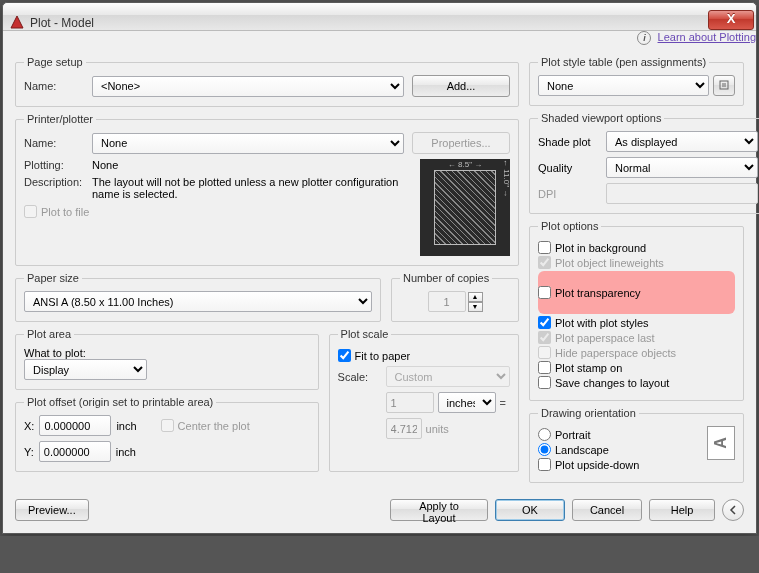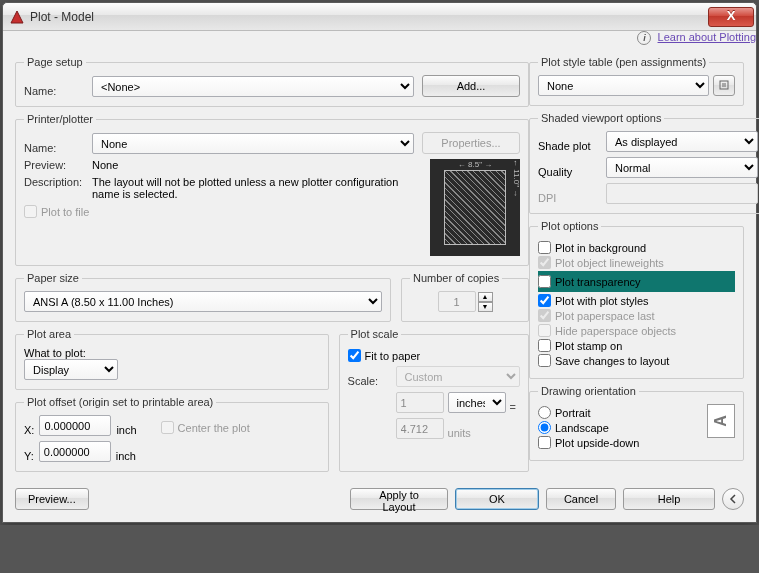--- a/index.html
+++ b/index.html
@@ -1,42 +1,42 @@
 <!DOCTYPE html>
 <html><head>
 <meta charset="utf-8">
 <style>
 * { box-sizing: border-box; margin: 0; padding: 0; }
 body { font-family: "Segoe UI", Tahoma, sans-serif; font-size: 11px; background: #555; padding: 2px; }
 .window { width: 755px; background: #f0f0f0; border: 1px solid #5a5a5a; border-radius: 5px 5px 0 0; box-shadow: 0 3px 12px rgba(0,0,0,.4);}
-.titlebar { height: 28px; background: linear-gradient(#fdfdfd,#e8e8e8 45%,#d8d8d8 46%,#e8e8e8); border-radius: 5px 5px 0 0; display: flex; align-items: center; padding: 0 2px 0 6px; border-bottom: 1px solid #bbb;}
+.titlebar { height: 28px; background: linear-gradient(#fdfdfd,#e8e8e8 45%,#d8d8d8 46%,#e8e8e8); border-radius: 5px 5px 0 0; display: flex; align-items: flex-end; padding: 0 2px 0 6px; border-bottom: 1px solid #bbb;}
 .titlebar .icon { width: 16px; height: 16px; margin-right: 5px; }
 .titlebar .title { flex: 1; color: #333; font-size: 12px; }
 .titlebar .close { width: 46px; height: 20px; background: linear-gradient(#e7968f,#d04b3e 45%,#c1392d 46%,#d9584b); border: 1px solid #8a2b22; border-radius: 3px; color: #fff; text-align: center; line-height: 16px; font-size: 13px; font-weight: bold; text-shadow: 0 -1px #8a2b22; cursor: pointer;}
-.content { padding: 8px 12px 10px; display: flex; }
+.content { padding: 8px 12px 10px; display: flex; gap: 10px; }
 .left { flex: 1; }
 .right { width: 215px; }
 .learn-row { text-align: right; padding-bottom: 3px; padding-left: 23px; }
 .learn-row a { color: #6a4ab5; text-decoration: underline; font-size: 11px; cursor: pointer;}
 .info-icon { display: inline-block; width: 14px; height: 14px; border: 1px solid #888; border-radius: 50%; text-align: center; line-height: 12px; font-size: 9px; color: #555; font-weight: bold; font-style: italic; margin-right: 3px; vertical-align: middle;}
 fieldset { border: 1px solid #ccc; border-radius: 2px; padding: 7px 8px 9px; margin-bottom: 6px; }
 legend { padding: 0 3px; color: #333; font-size: 11px; }
-.row { display: flex; align-items: flex-end; margin-bottom: 5px; }
+.row { display: flex; align-items: center; margin-bottom: 5px; }
 .row:last-child { margin-bottom: 0; }
 .lbl { width: 68px; color: #333; }
 .lbl-sm { width: 48px; color: #333; }
 select, input[type=text] { font-family: inherit; font-size: 11px; border: 1px solid #abadb3; border-radius: 2px; background: linear-gradient(#fff,#f4f4f4); height: 21px; padding: 1px 4px; }
 select:disabled, input:disabled { background: #f0f0f0; color: #888; border-color: #ccc; }
 .btn { font-family: inherit; font-size: 11px; height: 22px; background: linear-gradient(#fdfdfd,#eaeaea 45%,#dedede 46%,#eee); border: 1px solid #9a9a9a; border-radius: 3px; padding: 0 12px; cursor: pointer; }
 .btn:disabled { color: #999; border-color: #ccc; background: #f0f0f0; cursor: default; }
 .btn.primary { border-color: #3c7fb1; box-shadow: 0 0 0 1px #9ecbe8 inset; }
 .chk { display: flex; align-items: center; gap: 4px; margin: 2px 0; }
 .chk input { margin: 0; width: 13px; height: 13px; }
 .chk.disabled { color: #999; }
-.chk.highlight { background: #0f766e; padding: 4px 0; }
+.chk.highlight { background: #fca5a5; padding: 15px 0; border-radius: 6px; }
 .two-col { display: flex; gap: 10px; }
 .preview-box { width: 90px; height: 97px; background: #2a2a2a; display:flex; align-items:center; justify-content:center; position:relative;}
 .preview-inner { width: 62px; height: 75px; border: 1px solid #bbb; position:relative; background: repeating-linear-gradient(45deg,#2a2a2a 0 3px,#888 3px 4px);}
 .dim-top { position:absolute; top:1px; left:0; right:0; text-align:center; color:#bbb; font-size:8px;}
 .dim-right { position:absolute; top:0; bottom:0; right:-1px; display:flex; align-items:center; color:#bbb; font-size:8px; writing-mode:vertical-rl;}
 .radio { display: flex; align-items: center; gap: 4px; margin: 2px 0; }
 .radio input { margin: 0; }
 .orient-icon { width: 28px; height: 34px; border: 1px solid #999; background:#fff; display:inline-flex; align-items:center; justify-content:center; font-size:16px; color:#777; font-weight:bold;}
 .equals { padding: 0 4px; color: #555; }
 .small-btn { width: 22px; height: 21px; padding:0; background: linear-gradient(#fdfdfd,#eaeaea 45%,#dedede 46%,#eee); border:1px solid #9a9a9a; border-radius:3px; cursor:pointer; font-size:10px;}
@@ -86,21 +86,21 @@
           <span class="lbl">Name:</span>
           <select style="flex:1">
             <option>None</option>
           </select>
           <span style="width:8px"></span>
           <button class="btn" style="width:98px" disabled="">Properties...</button>
         </div>
         <div style="display:flex; gap:8px;">
           <div style="flex:1">
             <div class="row">
-                <span class="lbl">Preview:</span>
+                <span class="lbl">Plotting:</span>
                 <span>None</span>
               </div>
             <div class="row" style="align-items:flex-start">
                 <span class="lbl">Description:</span>
                 <span style="flex:1">The layout will not be plotted unless a new plotter configuration name is selected.</span>
               </div>
             <label class="chk disabled">
                 <input type="checkbox" disabled="" style="">
                 <span>Plot to file</span>
               </label>
@@ -128,21 +128,21 @@
               </div>
           </div>
         </fieldset>
       </div>
 
       <div class="two-col">
         <div style="flex:1">
           <fieldset>
             <legend>Plot area</legend>
             <div style="margin-bottom:0">What to plot:</div>
-            <select style="width:94px"><option>Display</option></select>
+            <select style="width:123px"><option>Display</option></select>
           </fieldset>
 
           <fieldset>
             <legend>Plot offset (origin set to printable area)</legend>
             <div class="row" style="gap:5px">
               <span>X:</span>
               <input type="text" style="width: 72px;" value="0.000000">
               <span>inch</span>
               <span style="width:14px"></span>
               <label class="chk disabled">
@@ -170,21 +170,21 @@
           </div>
           <div class="row">
             <span class="lbl-sm"></span>
             <input type="text" style="width: 48px;" disabled="" value="1">
             <span style="width:4px"></span>
             <select style="width:58px"><option>inches</option></select>
             <span class="equals">=</span>
           </div>
           <div class="row">
             <span class="lbl-sm"></span>
-            <input type="text" style="width: 48px;" disabled="" value="4.712">
+            <input type="text" style="width: 36px;" disabled="" value="4.712">
             <span style="width:4px"></span>
             <span style="color:#999">units</span>
           </div>
         </fieldset>
       </div>
 
     </div>
 
     <div class="right">
 
@@ -277,22 +277,22 @@
         </div>
       </fieldset>
 
     </div>
   </div>
 
   <div class="footer">
     <button class="btn">Preview...</button>
     <div class="spacer"></div>
     <button class="btn" style="width:98px">Apply to Layout</button>
-    <button class="btn primary" style="width:84px">OK</button>
+    <button class="btn primary" style="width:70px">OK</button>
     <button class="btn" style="width:70px">Cancel</button>
-    <button class="btn" style="width:92px">Help</button>
+    <button class="btn" style="width:66px">Help</button>
     <div class="expand-btn">
       <svg width="10" height="10" viewBox="0 0 10 10">
           <path d="M7 1 L3 5 L7 9" stroke="#444" fill="none" stroke-width="1.5"></path>
         </svg>
     </div>
   </div>
 </div>
 
 </body></html>

